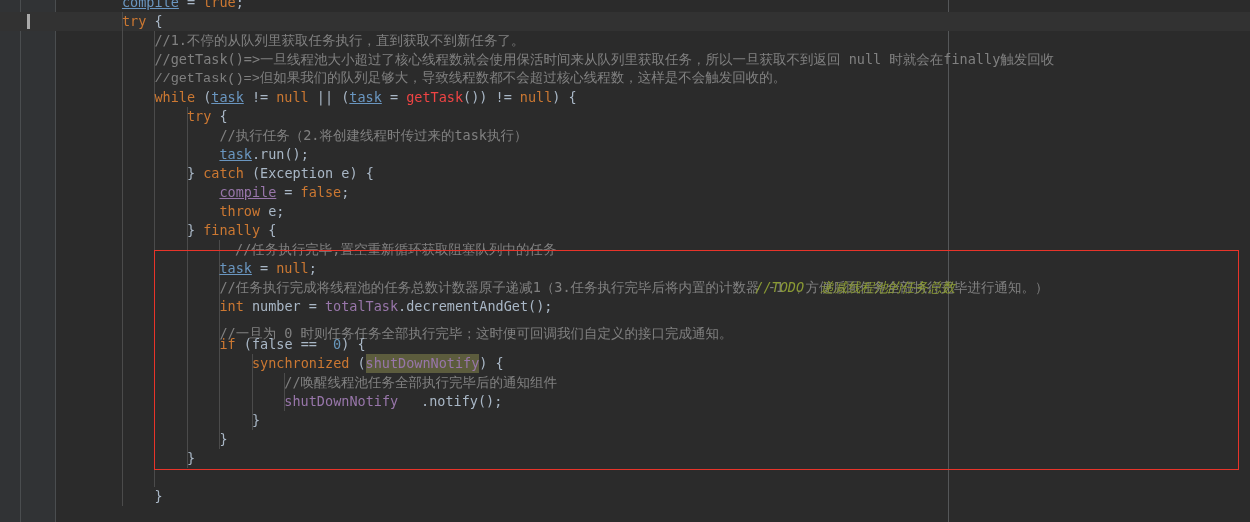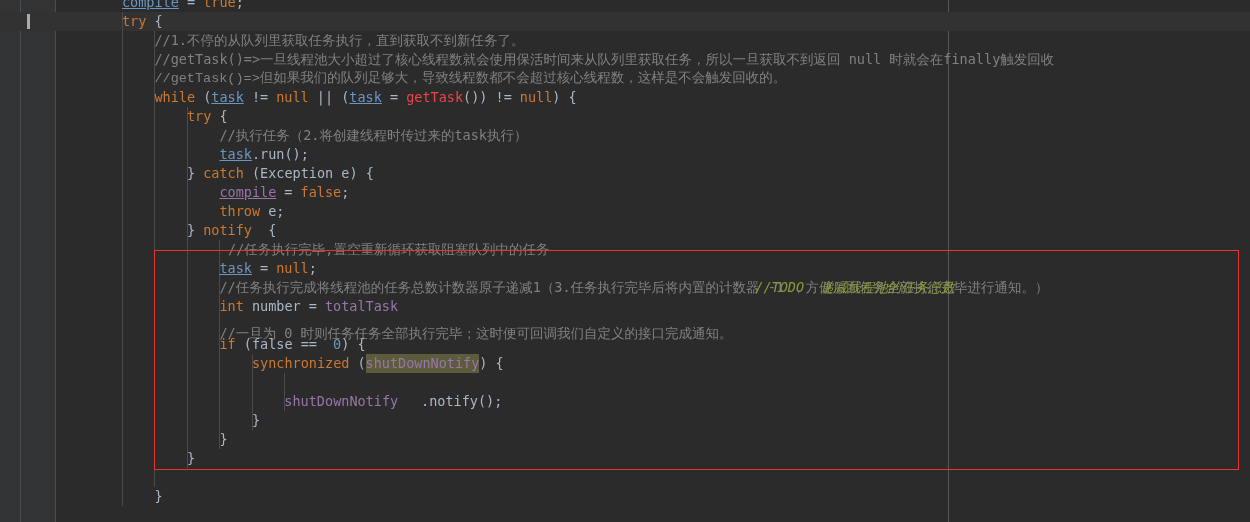--- a/index.html
+++ b/index.html
@@ -122,29 +122,29 @@
       <div class="line" style="top: 31px;"><span class="txt plain" style="left: 57px;">            </span><span class="txt cmt" style="left: 154.44px;">//1.不停的从队列里获取任务执行，直到获取不到新任务了。</span></div>
       <div class="line" style="top: 50px;"><span class="txt plain" style="left: 57px;">            </span><span class="txt cmt" style="left: 154.44px;">//getTask()=&gt;一旦线程池大小超过了核心线程数就会使用保活时间来从队列里获取任务，所以一旦获取不到返回 null 时就会在finally触发回收</span></div>
       <div class="line" style="top: 69px; font-family: Liberation Mono, monospace;"><span class="txt plain" style="left: 57px;">            </span><span class="txt cmt" style="left: 154.44px;">//getTask()=&gt;但如果我们的队列足够大，导致线程数都不会超过核心线程数，这样是不会触发回收的。</span></div>
       <div class="line" style="top: 88px;"><span class="txt plain" style="left: 57px;">            </span><span class="txt kw" style="left: 154.44px;">while</span><span class="txt plain" style="left: 195.04px;"> (</span><span class="txt localu" style="left: 211.28px;">task</span><span class="txt plain" style="left: 243.76px;"> != </span><span class="txt kw" style="left: 276.24px;">null</span><span class="txt plain" style="left: 308.72px;"> || (</span><span class="txt localu" style="left: 349.32px;">task</span><span class="txt plain" style="left: 381.8px;"> = </span><span class="txt meth" style="left: 406.16px;">getTask</span><span class="txt plain" style="left: 463px;">()) != </span><span class="txt kw" style="left: 519.84px;">null</span><span class="txt plain" style="left: 552.32px;">) {</span></div>
       <div class="line" style="top: 107px;"><span class="txt plain" style="left: 57px;">                </span><span class="txt kw" style="left: 186.92px;">try</span><span class="txt plain" style="left: 211.28px;"> {</span></div>
       <div class="line" style="top: 126px;"><span class="txt plain" style="left: 57px;">                    </span><span class="txt cmt" style="left: 219.4px;">//执行任务（2.将创建线程时传过来的task执行）</span></div>
       <div class="line" style="top: 145px;"><span class="txt plain" style="left: 57px;">                    </span><span class="txt localu" style="left: 219.4px;">task</span><span class="txt plain" style="left: 251.88px;">.run();</span></div>
       <div class="line" style="top: 164px;"><span class="txt plain" style="left: 57px;">                </span><span class="txt plain" style="left: 186.92px;">} </span><span class="txt kw" style="left: 203.16px;">catch</span><span class="txt plain" style="left: 243.76px;"> (Exception e) {</span></div>
       <div class="line" style="top: 183px;"><span class="txt plain" style="left: 57px;">                    </span><span class="txt fieldu" style="left: 219.4px;">compile</span><span class="txt plain" style="left: 276.24px;"> = </span><span class="txt kw" style="left: 300.6px;">false</span><span class="txt plain" style="left: 341.2px;">;</span></div>
       <div class="line" style="top: 202px;"><span class="txt plain" style="left: 57px;">                    </span><span class="txt kw" style="left: 219.4px;">throw</span><span class="txt plain" style="left: 260px;"> e;</span></div>
-      <div class="line" style="top: 221px;"><span class="txt plain" style="left: 57px;">                </span><span class="txt plain" style="left: 186.92px;">} </span><span class="txt kw" style="left: 203.16px;">notify</span><span class="txt plain" style="left: 260px;"> {</span></div>
-      <div class="line" style="top: 240px;"><span class="txt plain" style="left: 57px;">                    </span><span class="txt cmt" style="left: 228px;">//任务执行完毕,置空重新循环获取阻塞队列中的任务</span></div>
+      <div class="line" style="top: 221px;"><span class="txt plain" style="left: 57px;">                </span><span class="txt plain" style="left: 186.92px;">} </span><span class="txt kw" style="left: 203.16px;">finally</span><span class="txt plain" style="left: 260px;"> {</span></div>
+      <div class="line" style="top: 240px;"><span class="txt plain" style="left: 57px;">                    </span><span class="txt cmt" style="left: 235px;">//任务执行完毕,置空重新循环获取阻塞队列中的任务</span></div>
       <div class="line" style="top: 259px;"><span class="txt plain" style="left: 57px;">                    </span><span class="txt localu" style="left: 219.4px;">task</span><span class="txt plain" style="left: 251.88px;"> = </span><span class="txt kw" style="left: 276.24px;">null</span><span class="txt plain" style="left: 308.72px;">;</span></div>
       <div class="line" style="top: 278px;"><span class="txt plain" style="left: 57px;">                    </span><span class="txt cmt" style="left: 219.4px;">//任务执行完成将线程池的任务总数计数器原子递减1（3.任务执行完毕后将内置的计数器 -1 ，方便后面任务全部执行完毕进行通知。）</span><span class="txt todo" style="left: 747.2px;"> //TODO  递减线程池的任务总数</span></div>
-      <div class="line" style="top: 297px;"><span class="txt plain" style="left: 57px;">                    </span><span class="txt kw" style="left: 219.4px;">int</span><span class="txt plain" style="left: 243.76px;"> number = </span><span class="txt field" style="left: 324.96px; text-align: center;">totalTask</span></div>
+      <div class="line" style="top: 297px;"><span class="txt plain" style="left: 57px;">                    </span><span class="txt kw" style="left: 219.4px;">int</span><span class="txt plain" style="left: 243.76px;"> number = </span><span class="txt field" style="left: 324.96px; text-align: center;">totalTask</span><span class="txt plain" style="left: 398.04px;">.decrementAndGet();</span></div>
       <div class="line" style="top: 316px; margin-top: 8px;"><span class="txt plain" style="left: 57px;">                    </span><span class="txt cmt" style="left: 219.4px;">//一旦为 0 时则任务任务全部执行完毕；这时便可回调我们自定义的接口完成通知。</span></div>
       <div class="line" style="top: 335px;"><span class="txt plain" style="left: 57px;">                    </span><span class="txt kw" style="left: 219.4px;">if</span><span class="txt plain" style="left: 235.64px;"> (false == </span><span class="txt num" style="left: 333.08px;">0</span><span class="txt plain" style="left: 341.2px;">) {</span></div>
       <div class="line" style="top: 354px;"><span class="txt plain" style="left: 57px;">                        </span><span class="txt kw" style="left: 251.88px;">synchronized</span><span class="txt plain" style="left: 349.32px;"> (</span><span class="txt field hl" style="left: 365.56px;">shutDownNotify</span><span class="txt plain" style="left: 479.24px;">) {</span></div>
-      <div class="line" style="top: 373px;"><span class="txt plain" style="left: 57px;">                            </span></div>
+      <div class="line" style="top: 373px;"><span class="txt plain" style="left: 57px;">                            </span><span class="txt cmt" style="left: 284.36px;">//唤醒线程池任务全部执行完毕后的通知组件</span></div>
       <div class="line" style="top: 392px;"><span class="txt plain" style="left: 57px;">                            </span><span class="txt field" style="left: 284.36px;">shutDownNotify</span><span class="txt plain" style="left: 421px;">.notify();</span></div>
       <div class="line" style="top: 411px;"><span class="txt plain" style="left: 57px;">                        </span><span class="txt plain" style="left: 251.88px;">}</span></div>
       <div class="line" style="top: 430px;"><span class="txt plain" style="left: 57px;">                    </span><span class="txt plain" style="left: 219.4px;">}</span></div>
       <div class="line" style="top: 449px;"><span class="txt plain" style="left: 57px;">                </span><span class="txt plain" style="left: 186.92px;">}</span></div>
       <div class="line" style="top: 468px;"></div>
       <div class="line" style="top: 487px;"><span class="txt plain" style="left: 57px;">            </span><span class="txt plain" style="left: 154.44px;">}</span></div>
     </div>
 
   <div class="red-box" id="red-box" style="left: 154px; top: 250px; width: 1085px; height: 220px;"></div>
 

